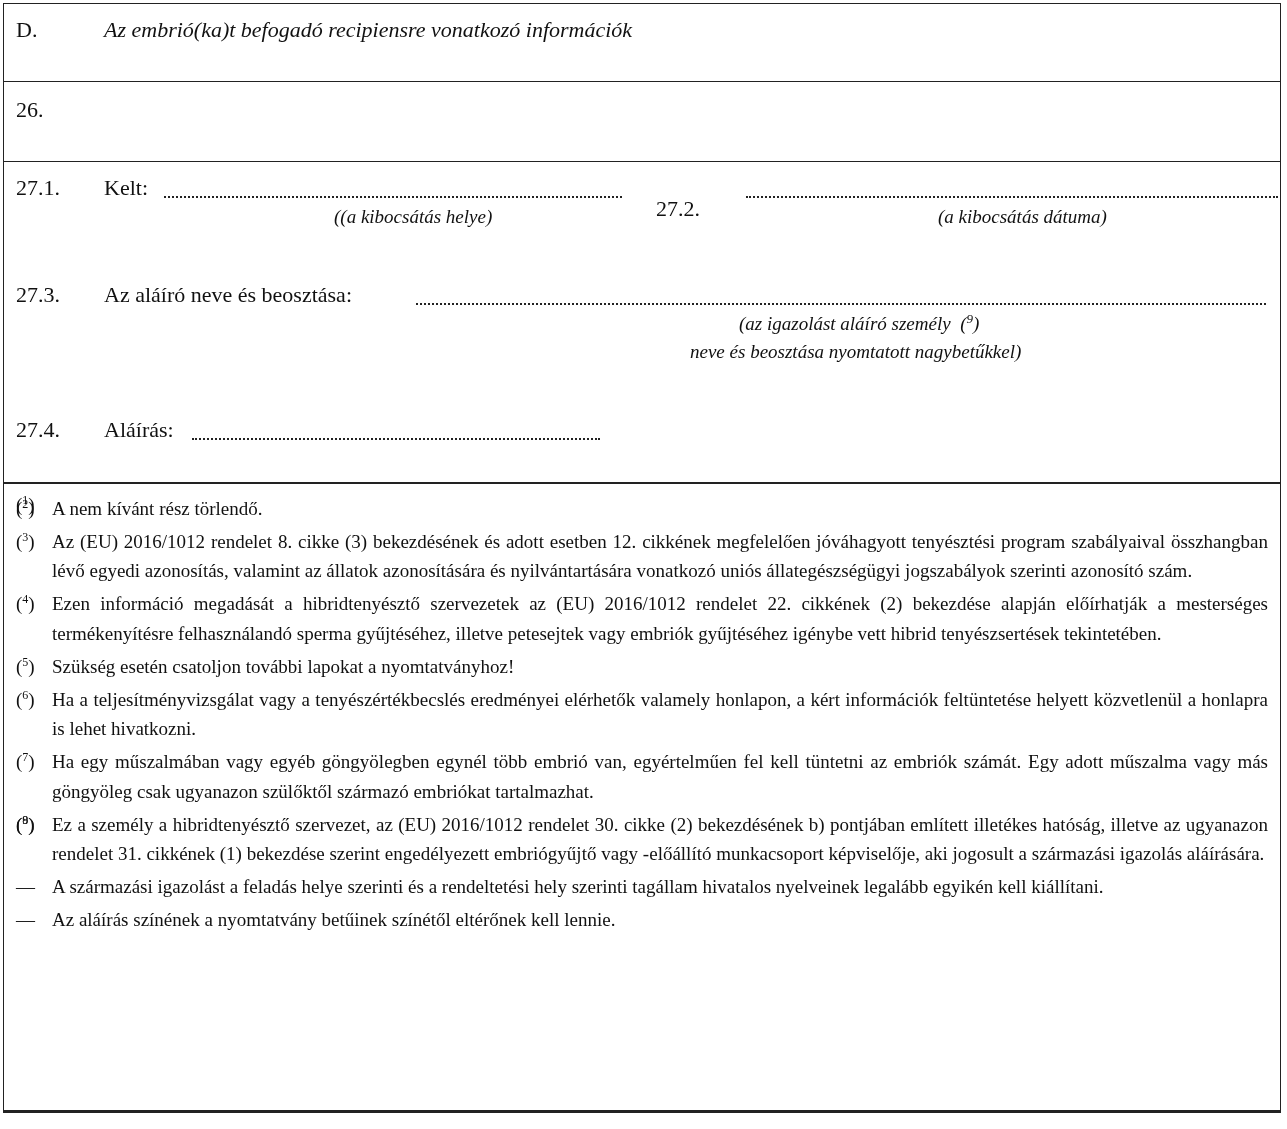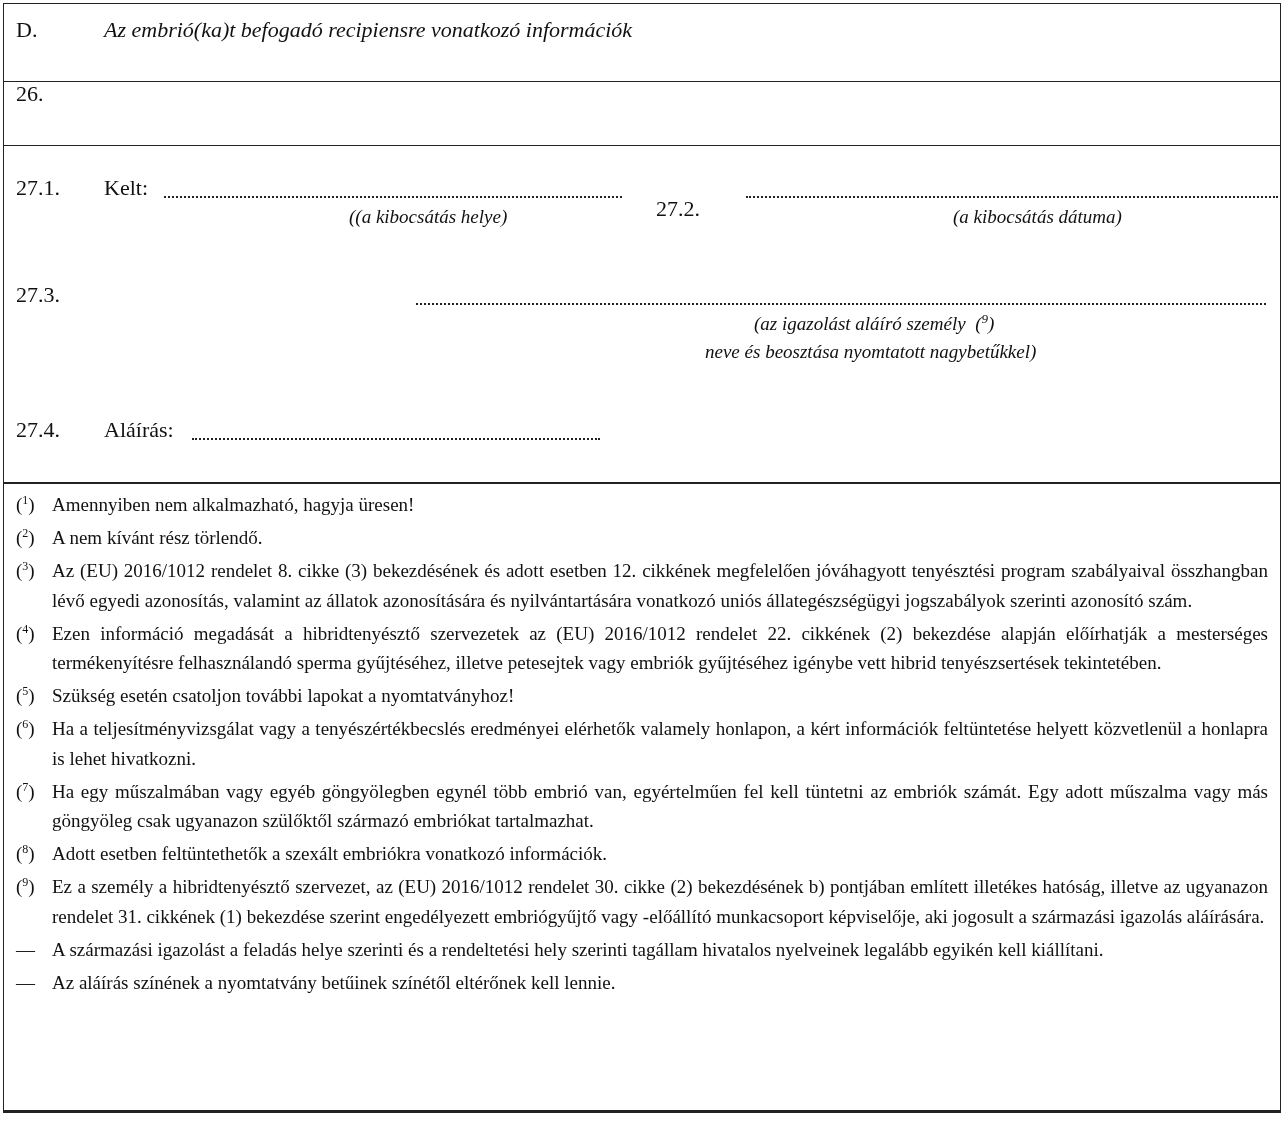--- a/index.html
+++ b/index.html
@@ -1,27 +1,27 @@
 <!DOCTYPE html>
 <html><head>
 <meta charset="utf-8">
 <style>
   html, body { margin: 0; padding: 0; background: #ffffff; }
   body { width: 1287px; height: 1129px; position: relative; font-family: "Liberation Serif", "DejaVu Serif", serif; color: #111; }
   .frame { position: absolute; left: 3px; top: 3px; width: 1278px; height: 1110px; border: 1.5px solid #222; border-bottom-width: 3px; box-sizing: border-box; }
   .row { position: absolute; left: 0; right: 0; border-bottom: 1.5px solid #222; box-sizing: border-box; }
   .row-d { top: 0; height: 78px; }
-  .row-26 { top: 62px; height: 80px; }
+  .row-26 { top: 78px; height: 80px; }
   .row-27 { top: 158px; height: 322px; border-bottom-width: 2.5px; }
   .num { position: absolute; font-size: 22px; }
   .txt { position: absolute; font-size: 22px; white-space: nowrap; }
   .it { font-style: italic; }
   .sup { font-size: 13px; vertical-align: super; line-height: 0; }
   .dots { position: absolute; height: 0; border-bottom: 2px dotted #222; }
-  .caption { position: absolute; font-style: italic; font-size: 19px; text-align: center; white-space: nowrap; margin-left: 15px; }
+  .caption { position: absolute; font-style: italic; font-size: 19px; text-align: center; white-space: nowrap; }
   .notes { position: absolute; top: 486px; left: 12px; right: 12px; font-size: 19px; line-height: 29.5px; }
   .note { position: relative; padding-left: 36px; margin-bottom: 3.5px; text-align: justify; }
   .note .mk { position: absolute; left: 0; top: 0; }
   .note .mk .sup { font-size: 12px; }
 </style>
 </head>
 <body>
 
 <div class="frame">
 
@@ -39,35 +39,36 @@
     <span class="num" style="left:12px; top:13px;">27.1.</span>
     <span class="txt" style="left:100px; top:13px;">Kelt:</span>
     <div class="dots" style="left:160px; width:458px; top:34px;"><span></span></div>
     <span class="caption" style="left:330px; top:44px;">((a kibocsátás helye)</span>
 
     <span class="num" style="left:652px; top:26px;margin-top:8px;">27.2.</span>
     <div class="dots" style="left:742px; width:532px; top:34px;"><span></span></div>
     <span class="caption" style="left:934px; top:44px;text-align:center;">(a kibocsátás dátuma)</span>
 
     <span class="num" style="left:12px; top:120px;">27.3.</span>
+    <span class="txt" style="left:100px; top:120px;">Az aláíró neve és beosztása:</span>
     <div class="dots" style="left:412px; width:850px; top:141px;"><span></span></div>
     <span class="caption" style="left:735px; top:151px;"><span>(az igazolást aláíró személy</span>&nbsp; (<span class="sup">9</span>)</span>
     <span class="caption" style="left:686px; top:179px;">neve és beosztása nyomtatott nagybetűkkel)</span>
 
     <span class="num" style="left:12px; top:255px;">27.4.</span>
     <span class="txt" style="left:100px; top:255px;">Aláírás:</span>
     <div class="dots" style="left:188px; width:408px; top:276px;"><span></span></div>
   </div>
 
   <div class="notes">
-    <div class="note"><span class="mk">(<span class="sup">1</span>)</span><span>Amennyiben nem alkalmazható, hagyja üresen!</span></div>
+    <div class="note"><span class="mk">(<span class="sup">1</span>)</span></div>
     <div class="note"><span class="mk">(<span class="sup">2</span>)</span><span>A nem kívánt rész törlendő.</span></div>
     <div class="note"><span class="mk">(<span class="sup">3</span>)</span><span>Az (EU) 2016/1012 rendelet 8. cikke (3) bekezdésének és adott esetben 12. cikkének megfelelően jóváhagyott tenyésztési program szabályaival összhangban lévő egyedi azonosítás, valamint az állatok azonosítására és nyilvántartására vonatkozó uniós állategész­ségügyi jogszabályok szerinti azonosító szám.</span></div>
     <div class="note"><span class="mk">(<span class="sup">4</span>)</span><span>Ezen információ megadását a hibridtenyésztő szervezetek az (EU) 2016/1012 rendelet 22. cikkének (2) bekezdése alapján előírhatják a mesterséges termékenyítésre felhasználandó sperma gyűjtéséhez, illetve petesejtek vagy embriók gyűjtéséhez igénybe vett hibrid tenyészsertések tekintetében.</span></div>
     <div class="note"><span class="mk">(<span class="sup">5</span>)</span><span>Szükség esetén csatoljon további lapokat a nyomtatványhoz!</span></div>
     <div class="note"><span class="mk">(<span class="sup">6</span>)</span><span>Ha a teljesítményvizsgálat vagy a tenyészértékbecslés eredményei elérhetők valamely honlapon, a kért információk feltüntetése helyett közvetlenül a honlapra is lehet hivatkozni.</span></div>
     <div class="note"><span class="mk">(<span class="sup">7</span>)</span><span>Ha egy műszalmában vagy egyéb göngyölegben egynél több embrió van, egyértelműen fel kell tüntetni az embriók számát. Egy adott műszalma vagy más göngyöleg csak ugyanazon szülőktől származó embriókat tartalmazhat.</span></div>
-    <div class="note"><span class="mk">(<span class="sup">8</span>)</span><span>Adott esetben feltüntethetők a szexált embriókra vonatkozó információk.</span></div>
+    <div class="note"><span class="mk">(<span class="sup">8</span>)</span></div>
     <div class="note"><span class="mk">(<span class="sup">9</span>)</span><span>Ez a személy a hibridtenyésztő szervezet, az (EU) 2016/1012 rendelet 30. cikke (2) bekezdésének b) pontjában említett illetékes hatóság, illetve az ugyanazon rendelet 31. cikkének (1) bekezdése szerint engedélyezett embriógyűjtő vagy -előállító munkacsoport képviselője, aki jogosult a származási igazolás aláírására.</span></div>
     <div class="note"><span class="mk">—</span><span>A származási igazolást a feladás helye szerinti és a rendeltetési hely szerinti tagállam hivatalos nyelveinek legalább egyikén kell kiállítani.</span></div>
     <div class="note"><span class="mk">—</span><span>Az aláírás színének a nyomtatvány betűinek színétől eltérőnek kell lennie.</span></div>
   </div>
 </div>
 
 </body></html>

